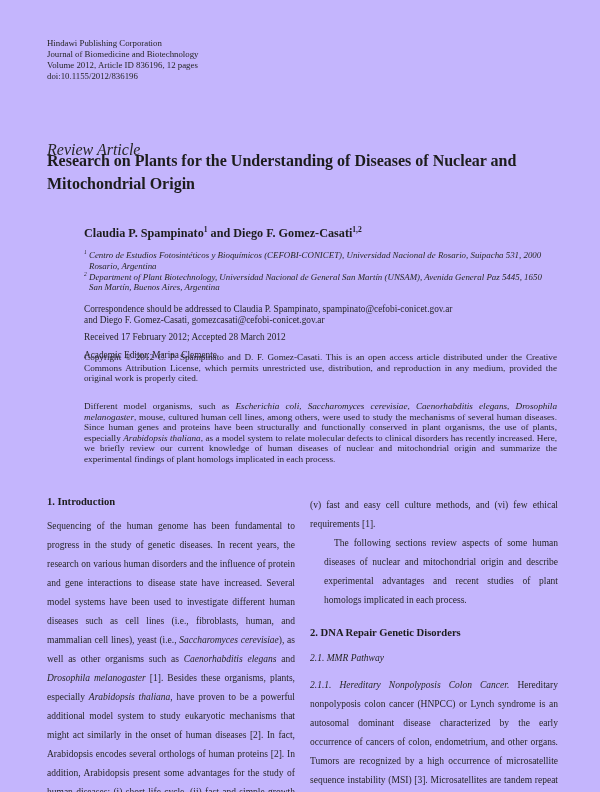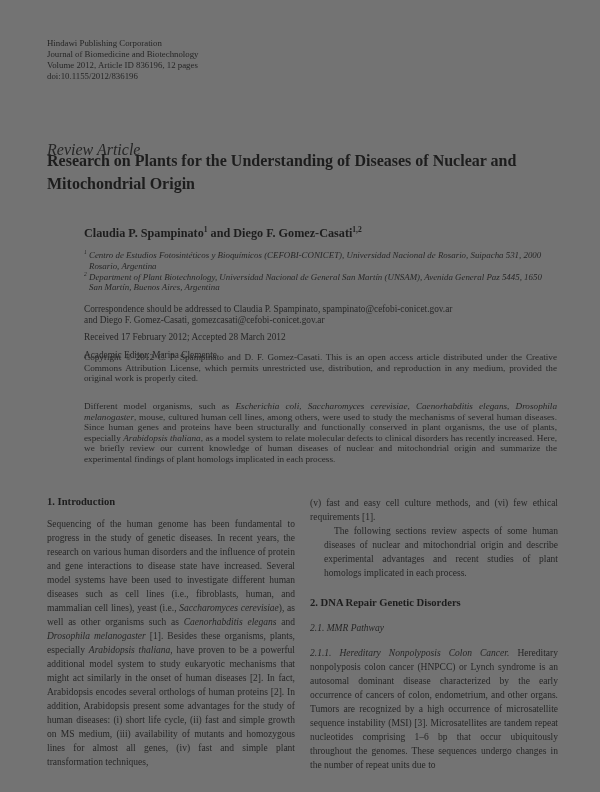--- a/index.html
+++ b/index.html
@@ -1,19 +1,19 @@
 <!DOCTYPE html>
 <html><head>
 <meta charset="utf-8">
 <style>
   html,body{margin:0;padding:0;background:#e8e8e8;}
   .page{
     position:relative;
     width:600px;height:792px;
-    background:#737373;
+    background:#c4b5fd;
     font-family:"Liberation Serif","DejaVu Serif",serif;
     color:#262626;
     overflow:hidden;
     margin:0 auto;
   }
   .abs{position:absolute;}
   
   .pub-info{left:47px;top:38px;font-size:8.8px;line-height:11px;}
   
   .article-type{left:47px;top:141px;font-size:16px;font-style:italic;}
@@ -23,21 +23,21 @@
   .affiliations{left:84px;top:250px;width:473px;font-size:8.9px;font-style:italic;line-height:10.8px;}
   .affil{text-indent:-5px;padding-left:5px;}
   .corr{left:84px;top:304px;width:473px;font-size:9.3px;line-height:10.8px;}
   .received{left:84px;top:332px;width:473px;font-size:9.3px;}
   .editor{left:84px;top:350px;width:473px;font-size:9.3px;}
   .copyright{left:84px;top:352px;width:473px;font-size:9.2px;line-height:10.6px;text-align:justify;margin:0;}
   .abstract{left:84px;top:401px;width:473px;font-size:9.2px;line-height:10.6px;text-align:justify;margin:0;}
   
   .columns{left:47px;top:496px;width:512px;display:flex;gap:15px;}
   .col{width:248px;flex:0 0 248px;}
-  .body-p{font-size:9.5px;line-height:14px;text-align:justify;margin:0;}
+  .body-p{font-size:9.5px;line-height:19px;text-align:justify;margin:0;}
   .sec-h{font-size:10.6px;font-weight:bold;margin:0;color:#1d1d1d;}
   .sub-h{font-size:9.5px;font-style:italic;font-weight:normal;margin:0;}
   .mt-para{margin-top:10px;}
   .mt-sec{margin-top:17px;}
   .mt-sub{margin-top:15px;}
   .mt-body{margin-top:13px;}
   .indent{text-indent:10px;margin-left:14px;}
   sup{font-size:0.62em;vertical-align:super;line-height:0;}
 </style>
 </head>

